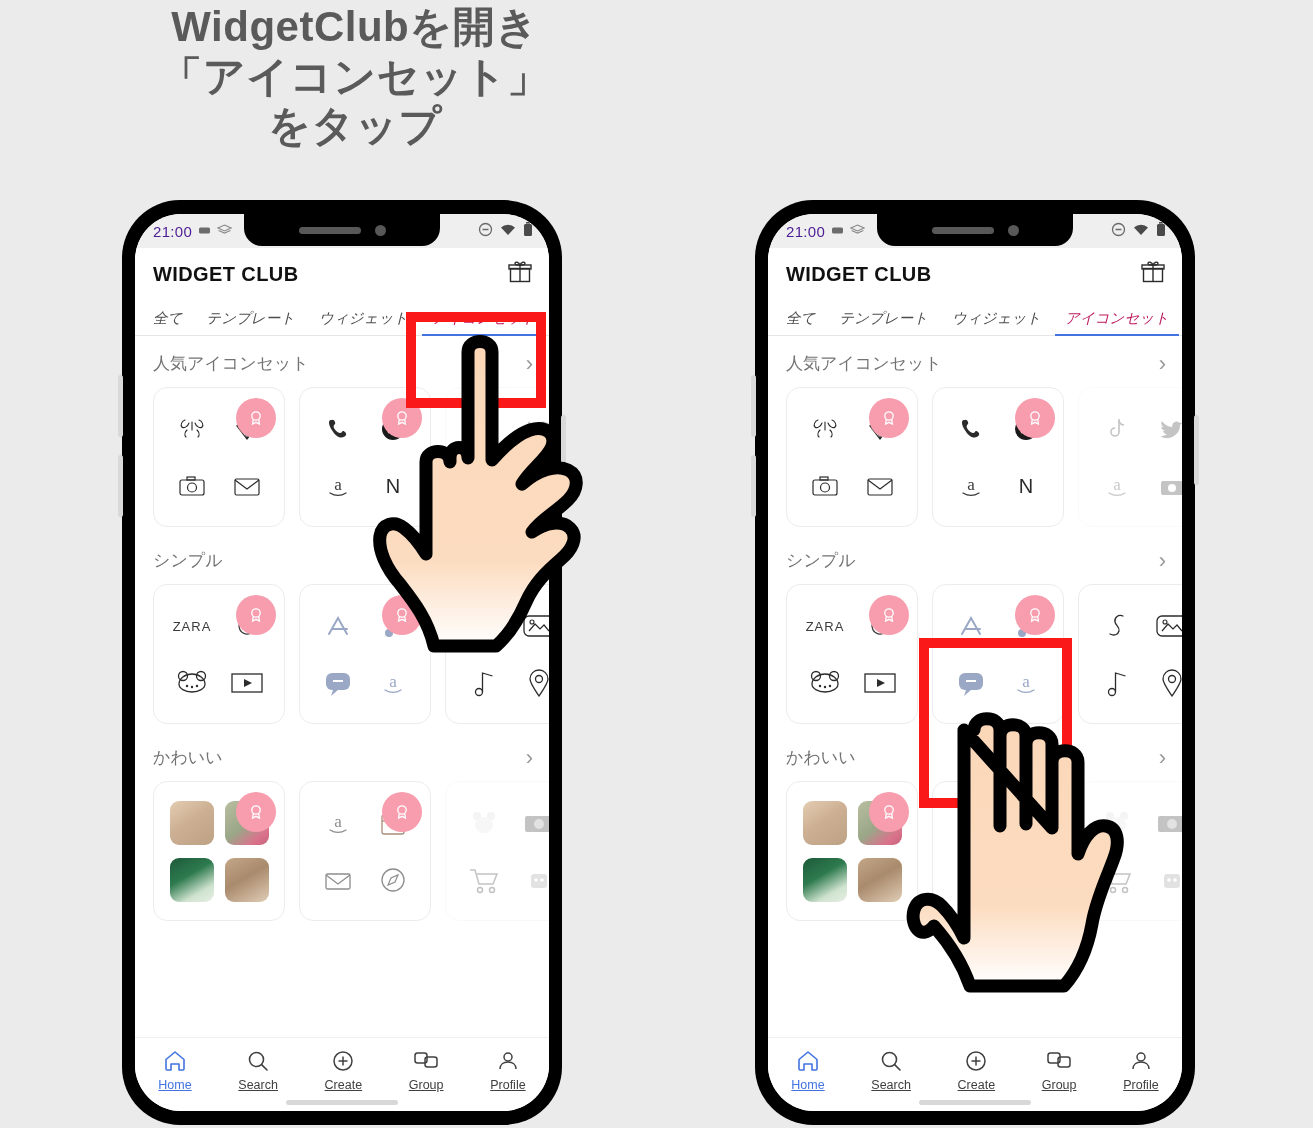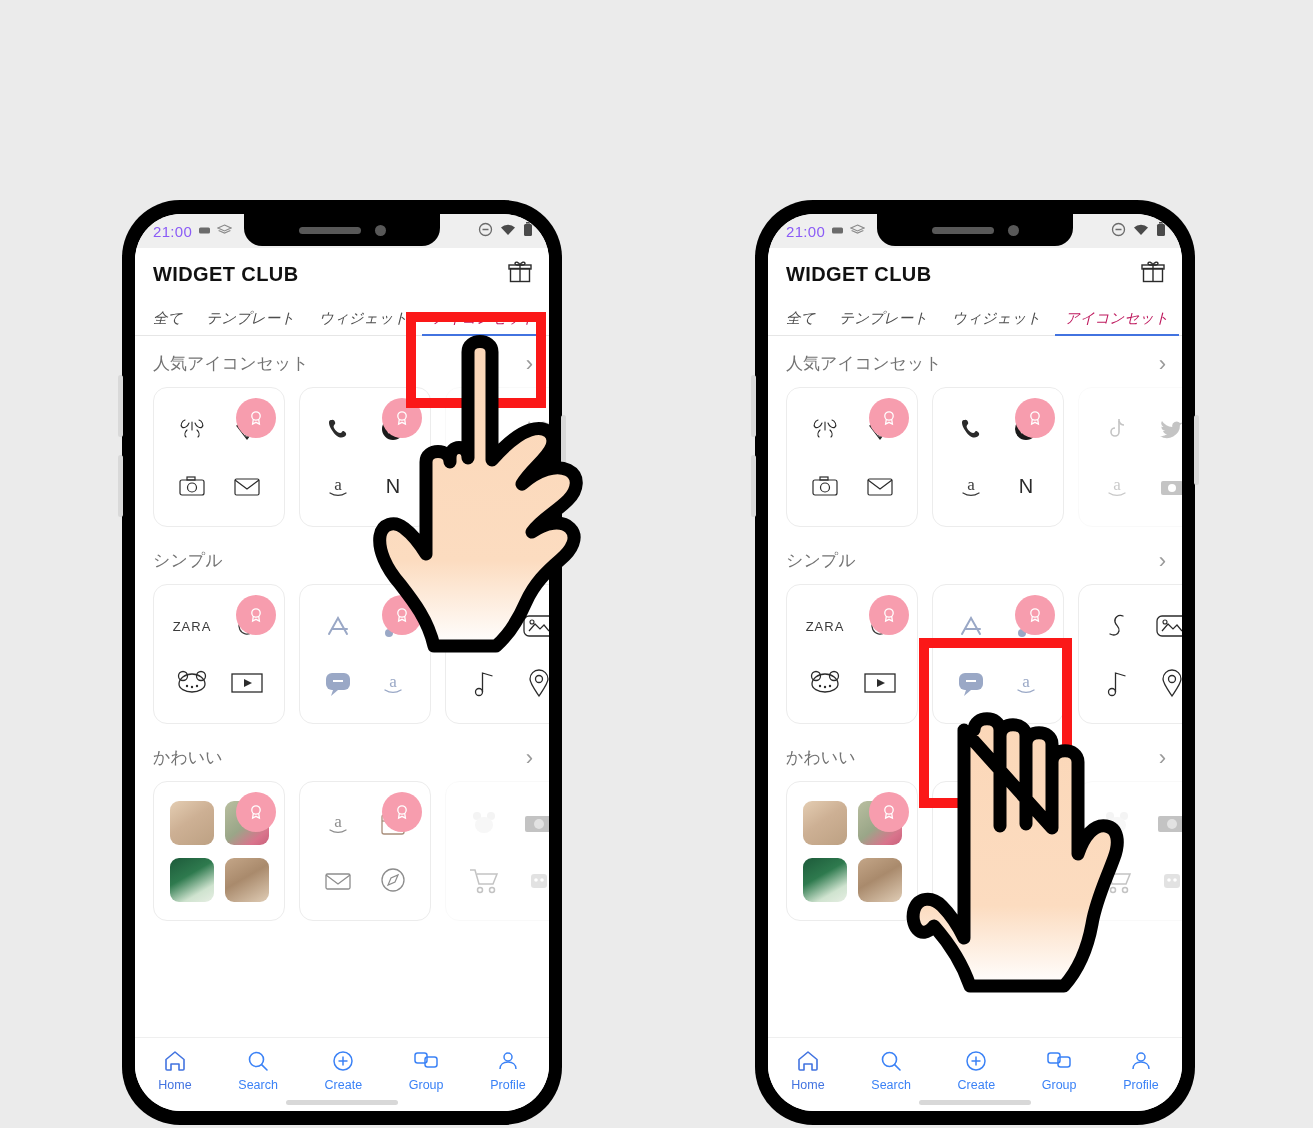--- a/index.html
+++ b/index.html
@@ -56,21 +56,21 @@
   }
   .speaker { width: 62px; height: 7px; background: #585858; border-radius: 4px; }
   .frontcam { width: 11px; height: 11px; background: #585858; border-radius: 50%; }
 
   
   .statusbar {
     position: relative; z-index: 10;
     height: 34px; background: #efefef;
     display: flex; align-items: center;
     padding: 0 16px 0 18px;
-    font-size: 14px; color: #8b5cf6;
+    font-size: 14px; color: #4c1d95;
   }
   .sb-left { display: flex; align-items: center; gap: 6px; }
   .sb-time { font-size: 15px; letter-spacing: .3px; }
   .sb-right { margin-left: auto; display: flex; align-items: center; gap: 7px; }
   .ic { display: inline-block; }
 
   
   .appbar {
     height: 48px; background: #fff;
     display: flex; align-items: center;
@@ -148,22 +148,22 @@
 
   
   .bottomnav {
     position: absolute; bottom: 0; left: 0; right: 0;
     height: 74px; background: #fff;
     border-top: 1px solid #efefef;
     display: flex; align-items: center; justify-content: space-around;
     padding-bottom: 10px;
     z-index: 20;
   }
-  .navitem { display: flex; flex-direction: column; align-items: center; gap: 4px; color: #3b82f6; }
-  .navitem .nlabel { font-size: 12.5px; }
+  .navitem { display: flex; flex-direction: column; align-items: center; gap: 4px; color: #404040; }
+  .navitem .nlabel { font-size: 12.5px; text-decoration: underline; }
   .navitem.active { color: #4273e0; }
   .homebar {
     position: absolute; bottom: 6px; left: 50%; transform: translateX(-50%);
     width: 112px; height: 5px; border-radius: 3px; background: #d8d8d8;
     z-index: 25;
   }
 
   
   .redbox {
     position: absolute;
@@ -178,20 +178,23 @@
   
   .hand { position: absolute; z-index: 70; }
   #hand-left  { left: 372px; top: 330px; }
   #hand-right { left: 900px; top: 700px; }
 </style>
 </head>
 <body>
 
 <div class="stage">
 
+  <div class="caption" id="caption-left">WidgetClubを開き
+「アイコンセット」
+をタップ</div>
 
   <div class="phone" id="phone-left">
     <div class="sidebtn sb-vol1"></div>
     <div class="sidebtn sb-vol2"></div>
     <div class="sidebtn sb-pow"></div>
     <div class="screen">
       <div class="notch">
         <div class="speaker"></div>
         <div class="frontcam"></div>
       </div>

